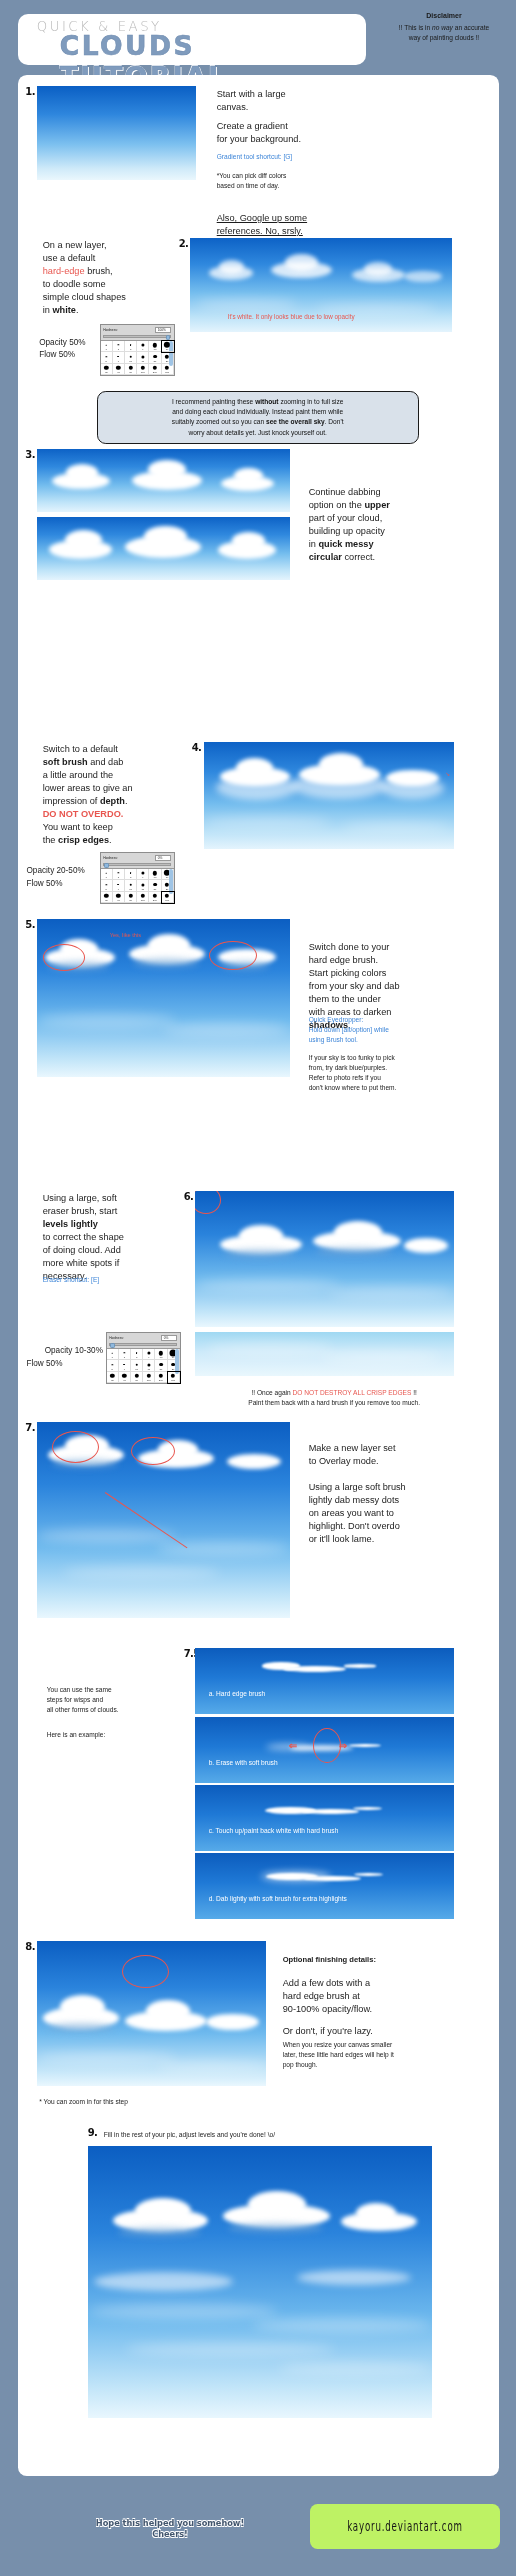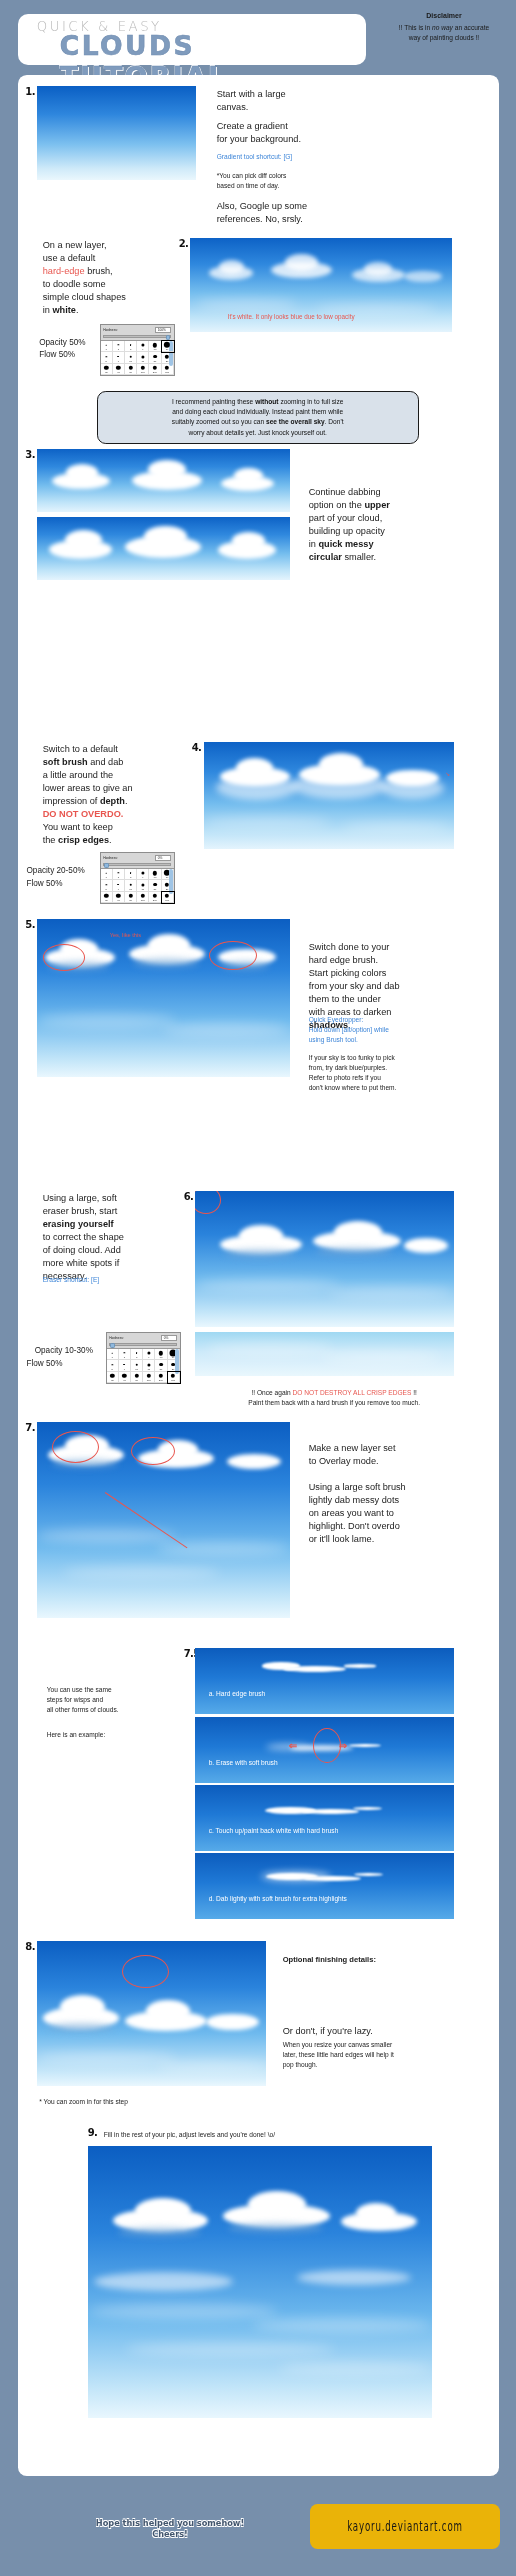--- a/index.html
+++ b/index.html
@@ -111,21 +111,21 @@
   
   .footer-text {
     position: absolute; left: 75px; top: 2518px; width: 190px;
     text-align: center; font-family: "DejaVu Sans", sans-serif;
     font-weight: bold; font-size: 8.2px; color: #42566e;
     text-shadow: 0.6px 0.6px 0 #fff, -0.6px -0.6px 0 #fff, 0.6px -0.6px 0 #fff, -0.6px 0.6px 0 #fff;
     line-height: 1.35;
   }
   .footer-plate {
     position: absolute; left: 310px; top: 2504px; width: 190px; height: 45px;
-    background: #eab308; border-radius: 7.6px;
+    background: #bef264; border-radius: 7.6px;
   }
   .footer-url {
     position: absolute; left: 0; top: 14px; width: 190px; text-align: center;
     font-family: "DejaVu Sans", sans-serif; font-size: 14px; color: #161616;
     transform: scaleX(.62); letter-spacing: 1.3px;
   }
   .caption { position: absolute; font-size: 6.6px; color: #1c1c1c; }
 </style>
 </head>
 <body>
@@ -155,21 +155,21 @@
   </div>
   <div class="txt big" style="left:199px; top:45px; width:158px;">
     <div>Create a gradient</div>
     <div>for your background.</div>
   </div>
   <div class="txt small blue" style="left:199px; top:77px;">Gradient tool shortcut: [G]</div>
   <div class="txt small" style="left:199px; top:96px;">
     <div>*You can pick diff colors</div>
     <div>based on time of day.</div>
   </div>
-  <div class="txt big" style="left:199px; top:125px;">
+  <div class="txt big" style="left:199px; top:137px;text-decoration:underline;">
     <div>Also, Google up some</div>
     <div>references. No, srsly.</div>
   </div>
 
   <div class="stepnum" style="left:161px; top:163px;">2.</div>
   <div class="txt big" style="left:25px; top:164px; width:126px;">
     <div>On a new layer,</div>
     <div>use a default</div>
     <div><span class="red">hard-edge</span><span> brush,</span></div>
     <div>to doodle some</div>
@@ -301,21 +301,21 @@
     <div class="cloud" style="left:181px; top:24px; width:58px; height:17.7px;"></div>
     <div class="cloud" style="left:195px; top:15px; width:33px; height:17.7px;"></div>
   </div>
 
   <div class="txt big" style="left:291px; top:411px; width:152px;">
     <div>Continue dabbing</div>
     <div><span>option on the </span><b>upper</b></div>
     <div>part of your cloud,</div>
     <div>building up opacity</div>
     <div><span>in </span><b>quick messy</b></div>
-    <div><b>circular</b><span> smaller.</span></div>
+    <div><b>circular</b><span> correct.</span></div>
   </div>
 
   <div class="stepnum" style="left:174px; top:667px;">4.</div>
   <div class="txt big" style="left:25px; top:668px; width:142px;">
     <div>Switch to a default</div>
     <div><b>soft brush</b><span> and dab</span></div>
     <div>a little around the</div>
     <div>lower areas to give an</div>
     <div><span>impression of </span><b>depth</b><span>.</span></div>
     <div class="redb">DO NOT OVERDO.</div>
@@ -459,21 +459,21 @@
     <div>If your sky is too funky to pick</div>
     <div>from, try dark blue/purples.</div>
     <div>Refer to photo refs if you</div>
     <div>don't know where to put them.</div>
   </div>
 
   <div class="stepnum" style="left:166px; top:1116px;">6.</div>
   <div class="txt big" style="left:25px; top:1117px; width:138px;">
     <div>Using a large, soft</div>
     <div>eraser brush, start</div>
-    <div><b>erasing yourself</b></div>
+    <div><b>levels lightly</b></div>
     <div>to correct the shape</div>
     <div>of doing cloud. Add</div>
     <div>more white spots if</div>
     <div>necessary.</div>
   </div>
   <div class="txt small blue" style="left:25px; top:1200px;">Eraser shortcut: [E]</div>
 
   <div class="sky g3" style="left:177px; top:1116px; width:259px; height:136px;">
     <div class="cloud" style="left:25px; top:44px; width:82px; height:19px;"></div>
     <div class="cloud" style="left:44px; top:34px; width:44px; height:21.5px;"></div>
@@ -564,21 +564,21 @@
           <div class="dot" style="width:4.4px;height:4.4px;"></div>
           <div class="lbl">200</div>
         </div>
       <div class="bp-cell sel">
           <div class="dot" style="width:4.4px;height:4.4px;"></div>
           <div class="lbl">300</div>
         </div>
     </div>
     <div class="bp-scroll"></div>
   </div>
-  <div class="opac" style="left:17px; top:1271px;">Opacity 10-30%</div>
+  <div class="opac" style="left:27px; top:1271px;">Opacity 10-30%</div>
   <div class="opac" style="left:8.8px; top:1284px;">Flow 50%</div>
 
   <div class="sky gl" style="left:177px; top:1257px; width:259px; height:44px;">
     <div class="cloudF" style="left:12.6px; top:10px; width:126px; height:14px;"></div>
     <div class="cloudF" style="left:126px; top:19px; width:120px; height:12.6px;"></div>
   </div>
   <div class="txt small" style="left:190px; top:1313px; width:253px; text-align:center;">
     <div><span>!! Once again </span><span class="red">DO NOT DESTROY ALL CRISP EDGES</span><span> !!</span></div>
     <div>Paint them back with a hard brush if you remove too much.</div>
   </div>
@@ -656,20 +656,25 @@
     <div class="cloud" style="left:88px; top:70px; width:82px; height:20px;"></div>
     <div class="cloud" style="left:109px; top:59px; width:44px; height:21.5px;"></div>
     <div class="cloud" style="left:169px; top:73px; width:53px; height:16.4px;"></div>
     <div class="cloudF" style="left:0px; top:111px; width:139px; height:12.6px;"></div>
     <div class="cloudF" style="left:120px; top:120px; width:114px; height:11.4px;"></div>
     <div class="ellipse" style="left:85px; top:14px; width:47px; height:33px;"></div>
   </div>
   <div class="txt small" style="left:21.5px; top:2022px;">* You can zoom in for this step</div>
 
   <div class="txt" style="left:265px; top:1880px; font-weight:bold; font-size:7.6px;">Optional finishing details:</div>
+  <div class="txt big" style="left:265px; top:1902px; width:164px;">
+    <div>Add a few dots with a</div>
+    <div>hard edge brush at</div>
+    <div>90-100% opacity/flow.</div>
+  </div>
   <div class="txt big" style="left:265px; top:1950px;">Or don't, if you're lazy.</div>
   <div class="txt small" style="left:265px; top:1965px; width:171px;">
     <div>When you resize your canvas smaller</div>
     <div>later, these little hard edges will help it</div>
     <div>pop though.</div>
   </div>
 
   <div class="stepnum" style="left:70px; top:2052px;">9.</div>
   <div class="txt small" style="left:86px; top:2055px;">Fill in the rest of your pic, adjust levels and you're done! \o/</div>
   <div class="sky g3" style="left:70px; top:2071px; width:344px; height:272px;">

